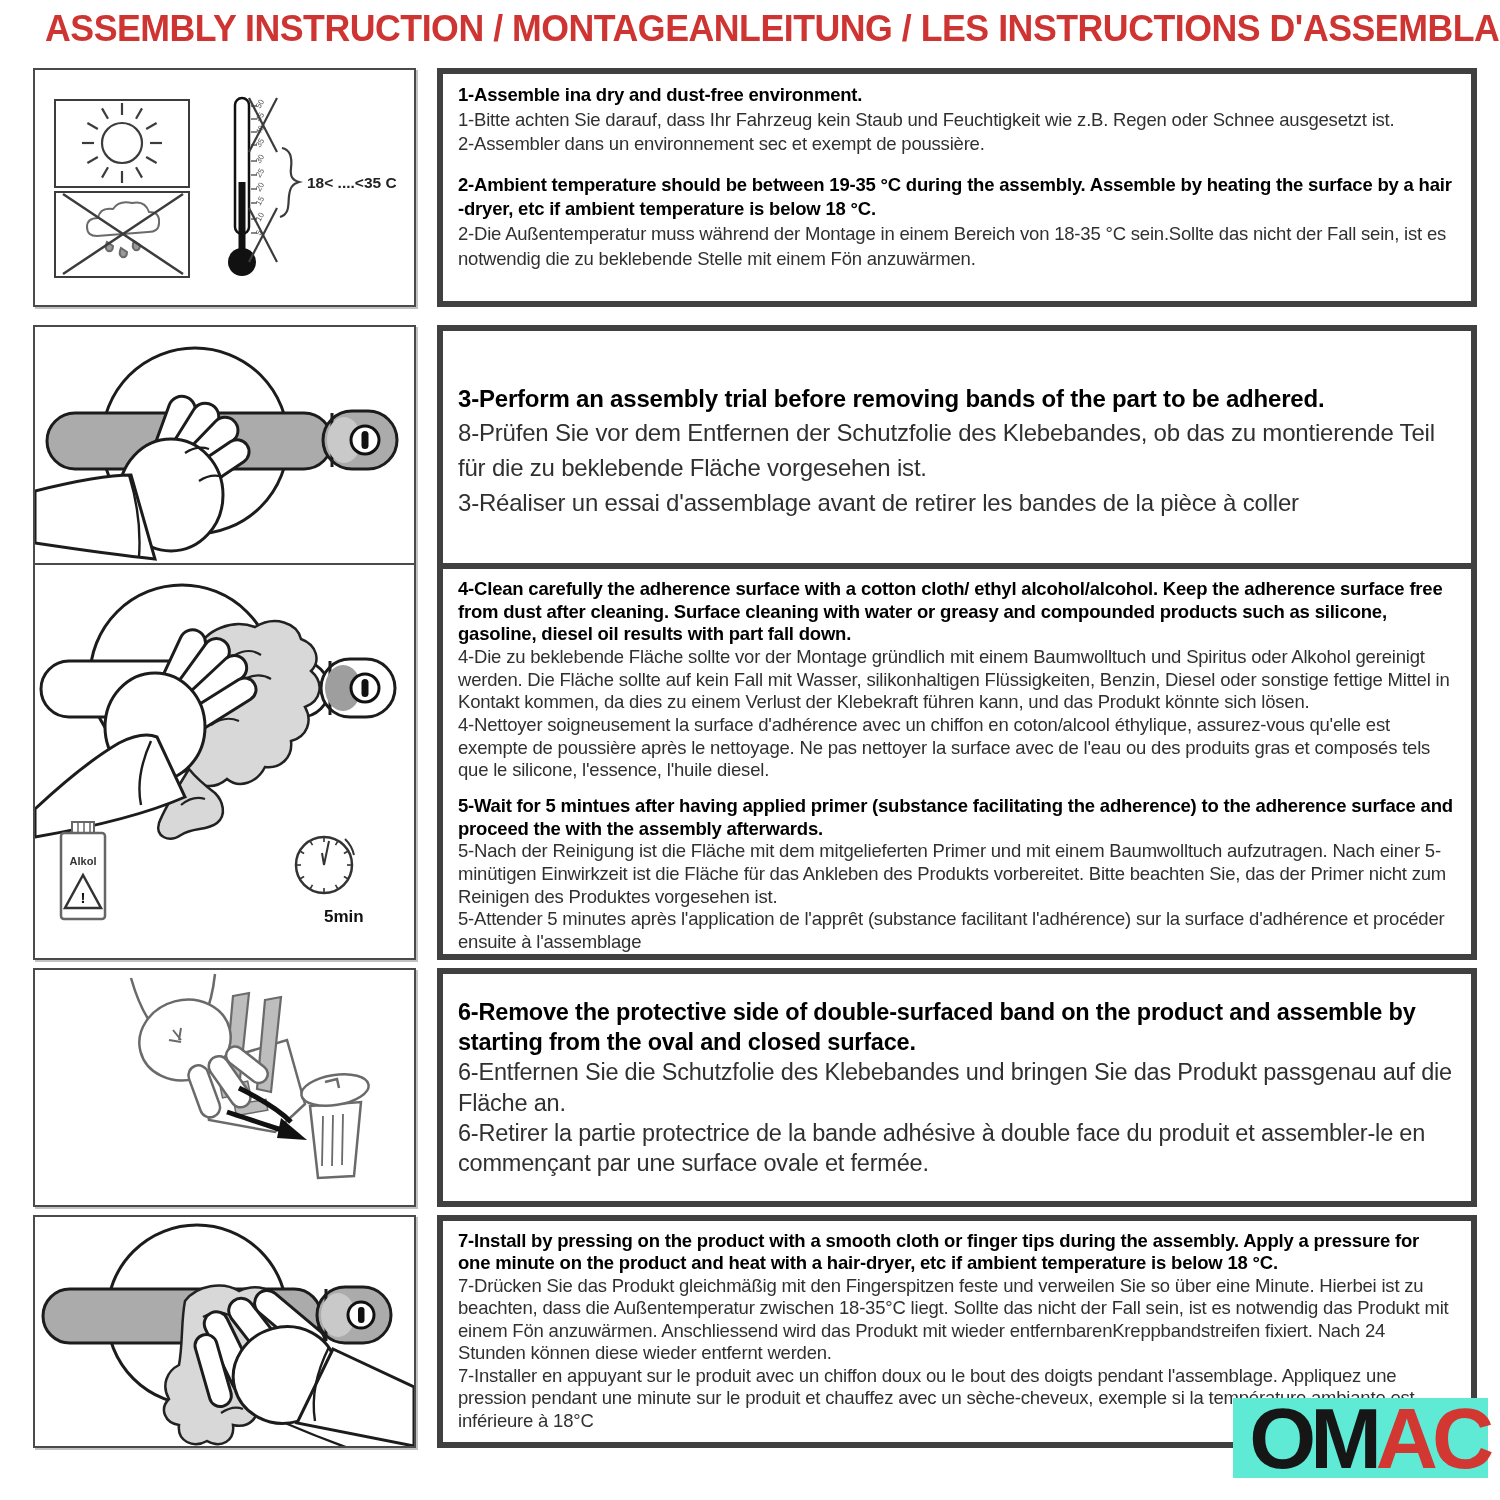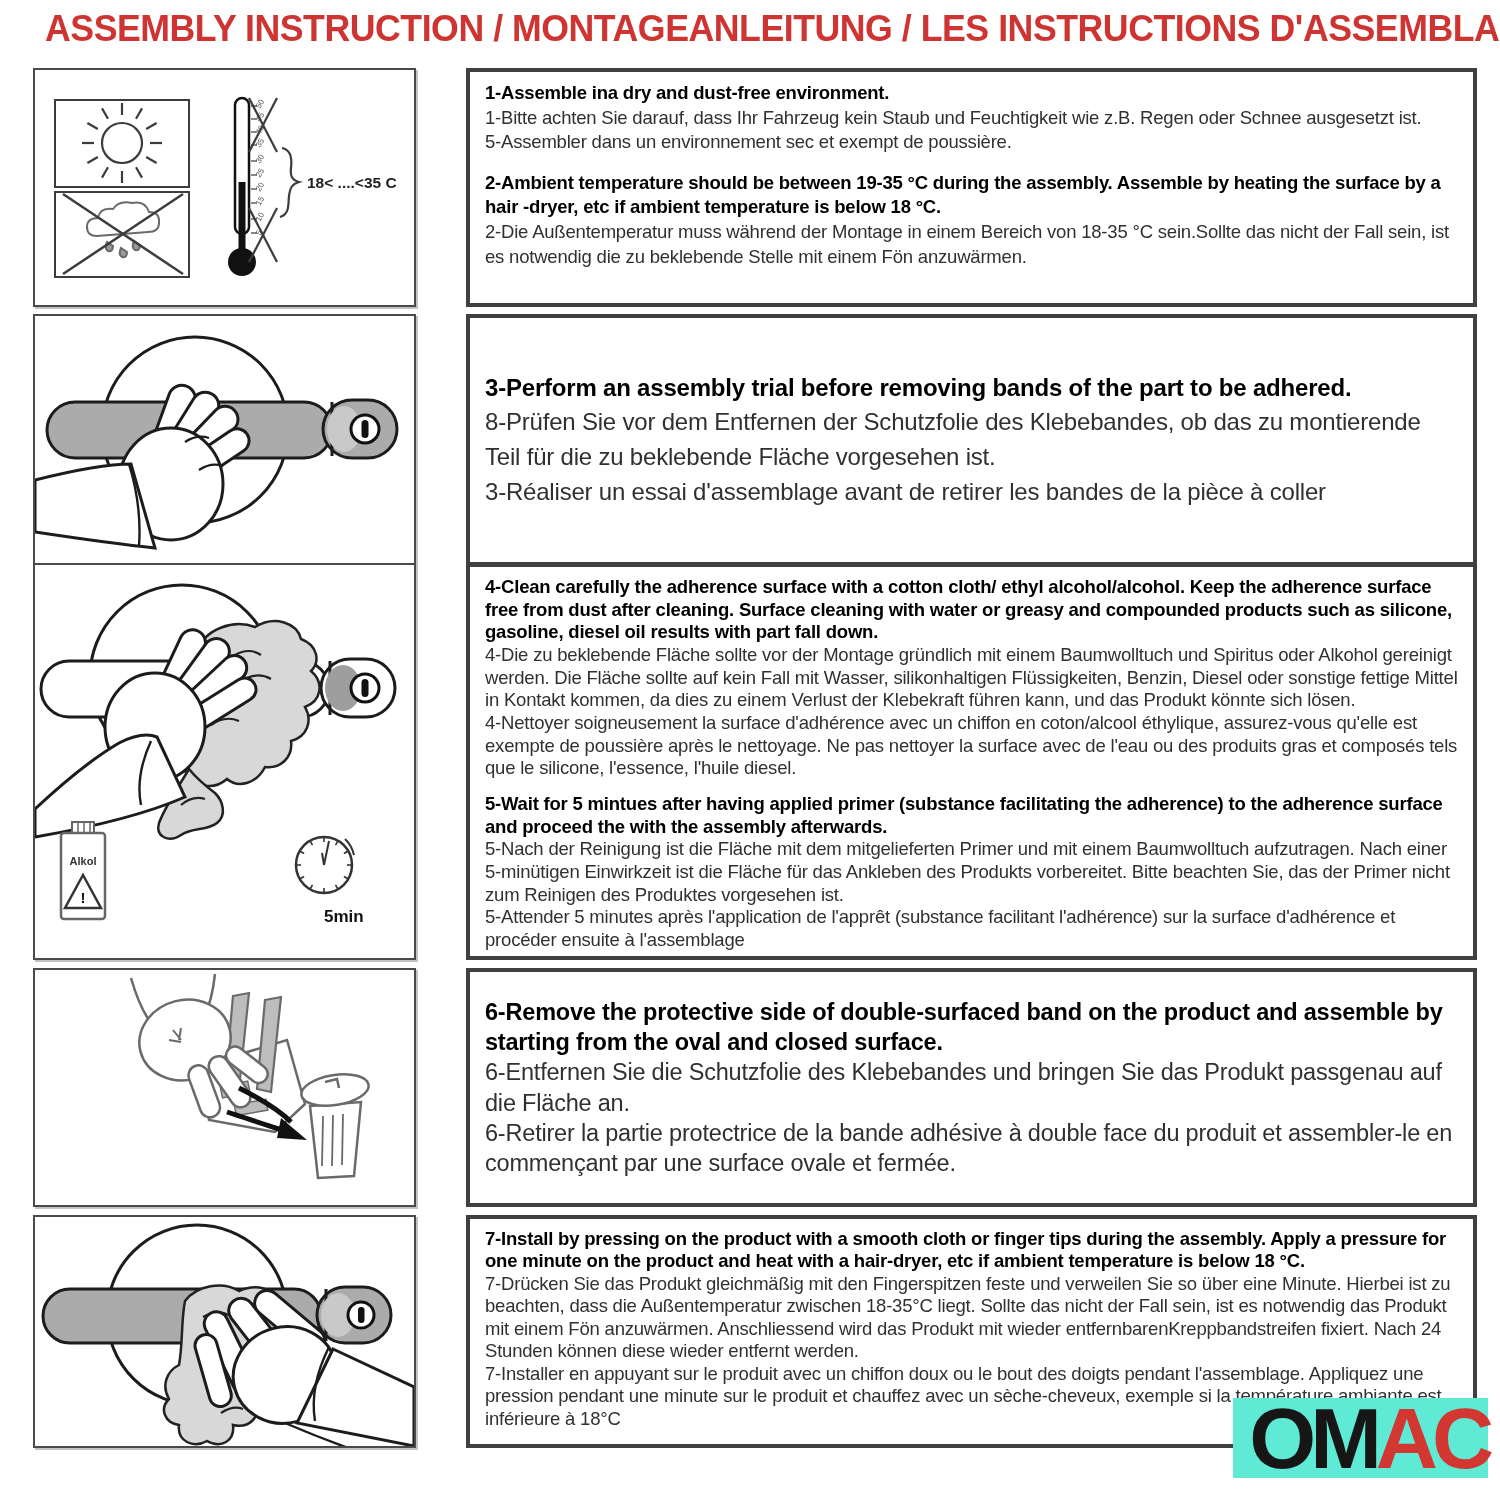--- a/index.html
+++ b/index.html
@@ -2,29 +2,29 @@
 <html><head>
 <meta charset="utf-8">
 <style>
   html,body{margin:0;padding:0;background:#fff;}
   .sheet{position:relative;width:1500px;height:1500px;background:#fff;overflow:hidden;
          font-family:"Liberation Sans","DejaVu Sans",sans-serif;}
   .doc-title{position:absolute;top:8px;left:45px;font-size:37px;font-weight:700;
              letter-spacing:-0.5px;white-space:nowrap;transform:scaleX(0.965);transform-origin:left center;}
   .row{position:absolute;left:33px;width:1444px;}
   #row1{top:68px;height:239px}
-  #row2{top:314px;height:252px}
+  #row2{top:325px;height:252px}
   #row3{top:563px;height:397px}
   #row4{top:968px;height:239px}
   #row5{top:1215px;height:233px}
   .img-box{position:absolute;left:0;top:0;bottom:0;width:383px;background:#fff;
            border:2px solid #4a4a4a;box-shadow:2px 2px 0 #c2c2c2;box-sizing:border-box;}
   .img-box svg{display:block;width:100%;height:100%;}
   .text-box{position:absolute;left:404px;right:0;top:0;bottom:0;background:#fff;
-            border:4px solid #404040;box-sizing:border-box;padding:9px 15px;color:#303030;margin-left:29px;}
+            border:6px solid #404040;box-sizing:border-box;padding:9px 15px;color:#303030;}
   .text-box.vcenter{display:flex;flex-direction:column;justify-content:center;}
   .para{margin:0;letter-spacing:-0.2px;}
   .b{font-weight:700;color:#000;}
   .t-sm .para{font-size:18.5px;line-height:1.33;}
   .t-sm3 .para{font-size:18.5px;line-height:1.225;}
   .t-sm5 .para{font-size:18.5px;line-height:1.215;}
   .t-lg .para{font-size:24px;line-height:1.44;}
   .t-md .para{font-size:23.5px;line-height:1.28;}
   .block + .block{margin-top:16px;}
   .t-sm3 .block + .block{margin-top:13px;}
@@ -105,21 +105,21 @@
           </g>
           <path d="M247,78 C257,80 257,90 256,98 C255,106 257,110 264,112 C257,114 255,118 254,126 C253,134 255,144 245,147" fill="none" stroke="#3c3c3c" stroke-width="2.2"></path>
           <text x="272" y="118" font-size="15.5" font-weight="600" fill="#222">18&lt; ....&lt;35 C</text>
         </g>
       </svg>
     </div>
     <div class="text-box t-sm">
       <div class="block">
         <p class="para b">1-Assemble ina dry and dust-free environment.</p>
         <p class="para">1-Bitte achten Sie darauf, dass Ihr Fahrzeug kein Staub und Feuchtigkeit wie z.B. Regen oder Schnee ausgesetzt ist.</p>
-        <p class="para">5-Assembler dans un environnement sec et exempt de poussière.</p>
+        <p class="para">2-Assembler dans un environnement sec et exempt de poussière.</p>
       </div>
       <div class="block">
         <p class="para b">2-Ambient temperature should be between 19-35 °C  during the assembly. Assemble by heating the surface by a hair -dryer, etc if ambient temperature is below 18 °C.</p>
         <p class="para">2-Die Außentemperatur muss während der Montage in einem Bereich von 18-35 °C  sein.Sollte das nicht der Fall sein, ist es notwendig die zu beklebende Stelle mit einem Fön anzuwärmen.</p>
       </div>
     </div>
   </div>
 
   <div class="row" id="row2">
     <div class="img-box">

